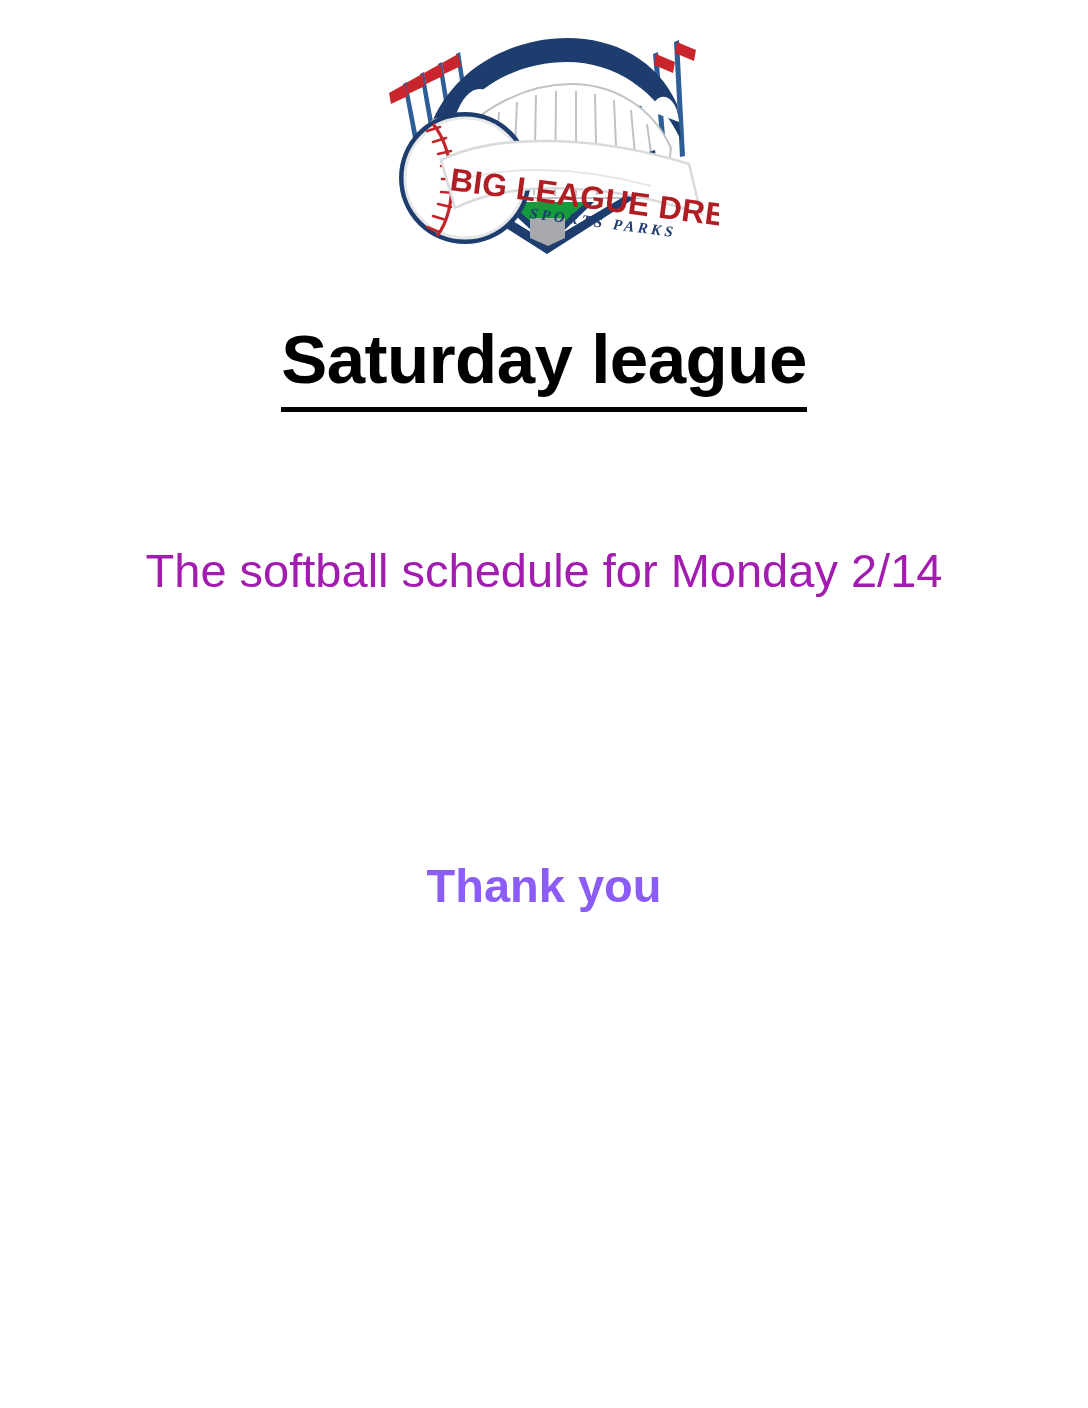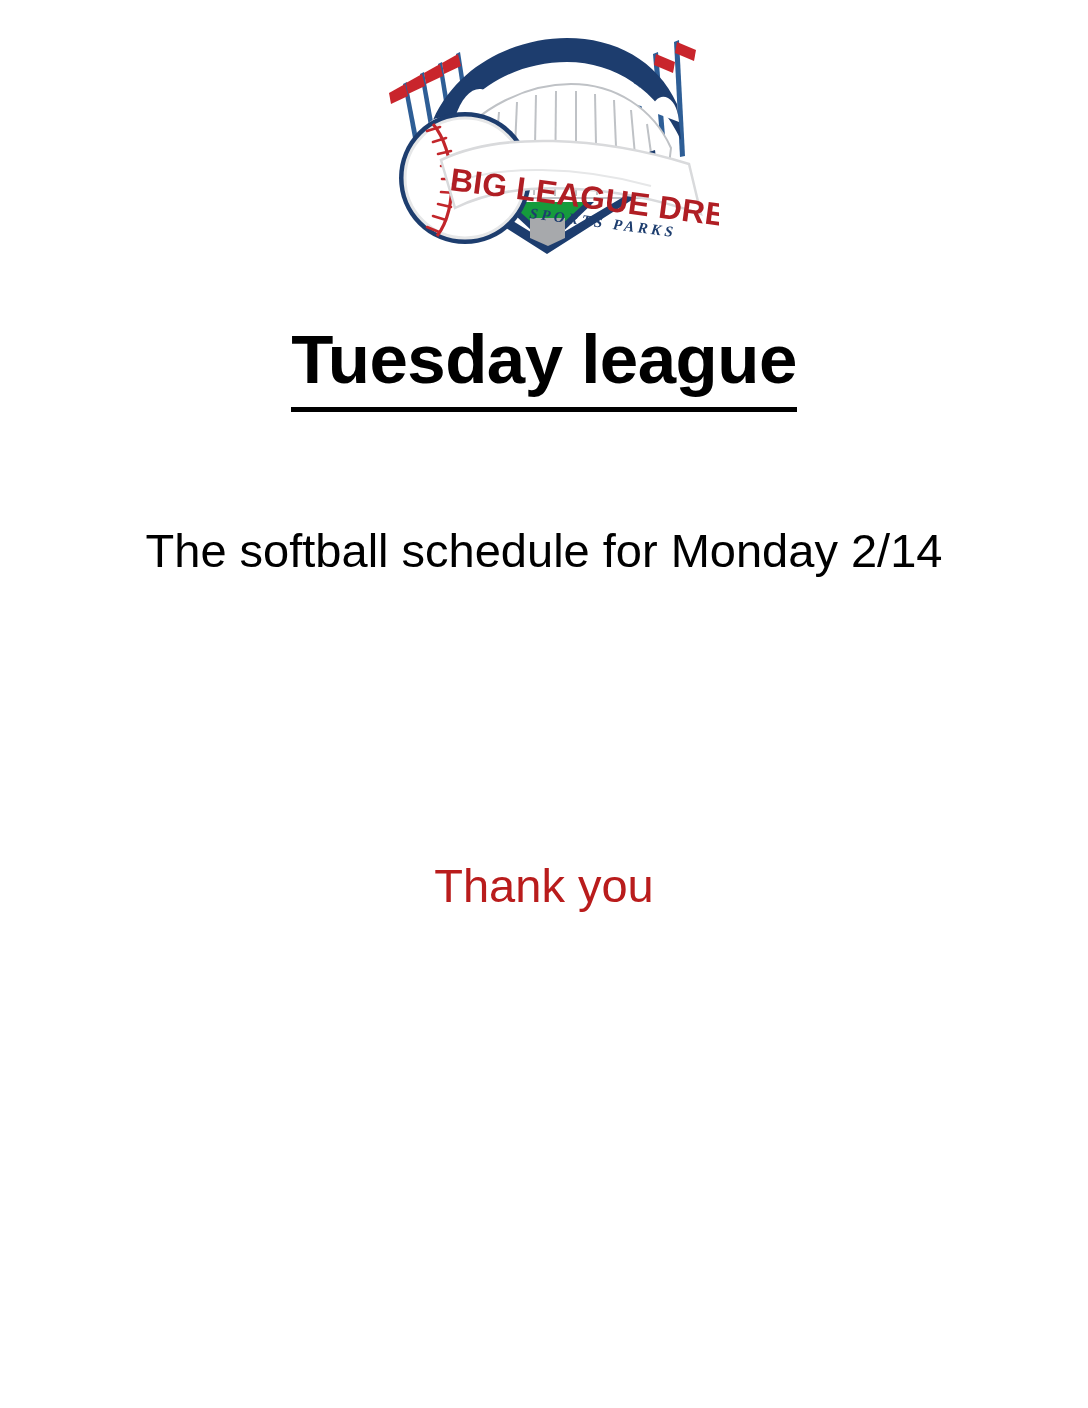--- a/index.html
+++ b/index.html
@@ -56,40 +56,41 @@
   .doc-title .u {
     border-bottom: 5px solid #000;
     padding-bottom: 5px;
     display: inline-block;
   }
 
   
   .body-par {
     position: absolute;
     left: 94px;
-    top: 516px;
+    top: 536px;
     width: 900px;
     text-align: center;
     font-size: 47px;
     line-height: 69px;
     font-weight: normal;
-    color: #000000;
+    color: #a21caf;
   }
   .body-par .ln { display: block; }
 
   
   .closing {
     position: absolute;
     left: 94px;
     top: 855px;
     width: 900px;
     text-align: center;
     font-size: 47px;
     line-height: 62px;
-    color: #b91c1c;
+    color: #8b5cf6;
+    font-weight: bold;
   }
 </style>
 </head>
 <body>
 
 <div class="page">
 
   <div class="logo-wrap">
     <svg viewBox="0 0 330 232" xmlns="http://www.w3.org/2000/svg">
 
@@ -207,21 +208,21 @@
 
       <g>
         <text x="60" y="158" transform="rotate(7.5 60 158)" font-family="'Liberation Sans', sans-serif" font-size="32" font-weight="bold" font-stretch="condensed" letter-spacing="0.2" fill="#B01E24" style="font-stretch:condensed;">BIG LEAGUE DREAMS</text>
         <text x="140" y="186" transform="rotate(7.5 140 186)" font-family="'Liberation Serif', serif" font-size="15" font-style="italic" font-weight="bold" letter-spacing="3.5" fill="#1D3D6E">SPORTS PARKS</text>
       </g>
 
     </svg>
   </div>
 
   <div class="doc-title">
-    <span class="u">Tuesday league</span>
+    <span class="u">Saturday league</span>
   </div>
 
   <div class="body-par">
     <span class="ln">The softball schedule for Monday 2/14</span>
   </div>
 
   <div class="closing">Thank you</div>
 
 </div>
 

